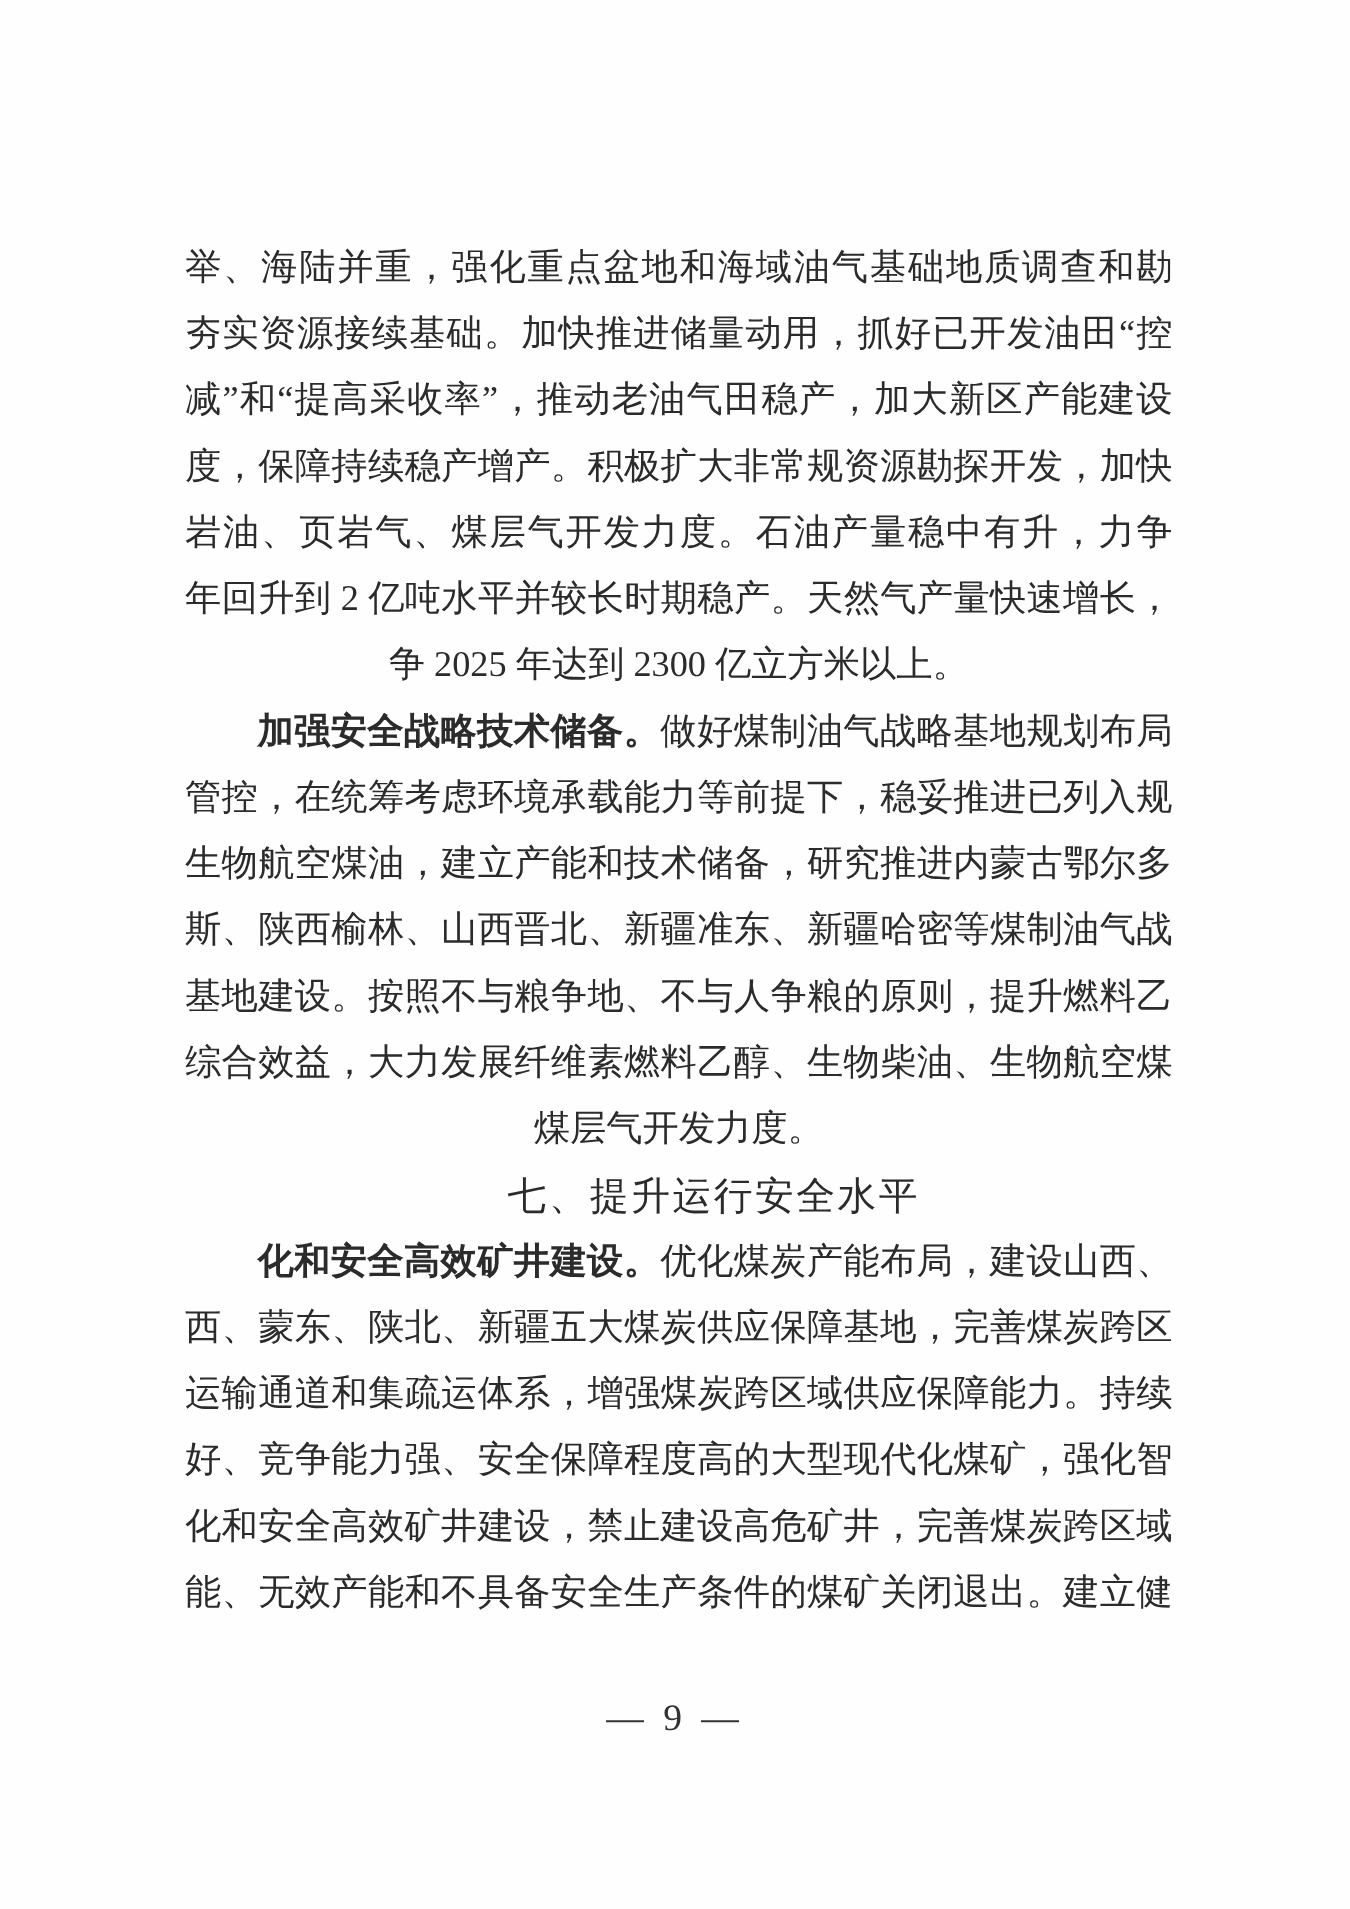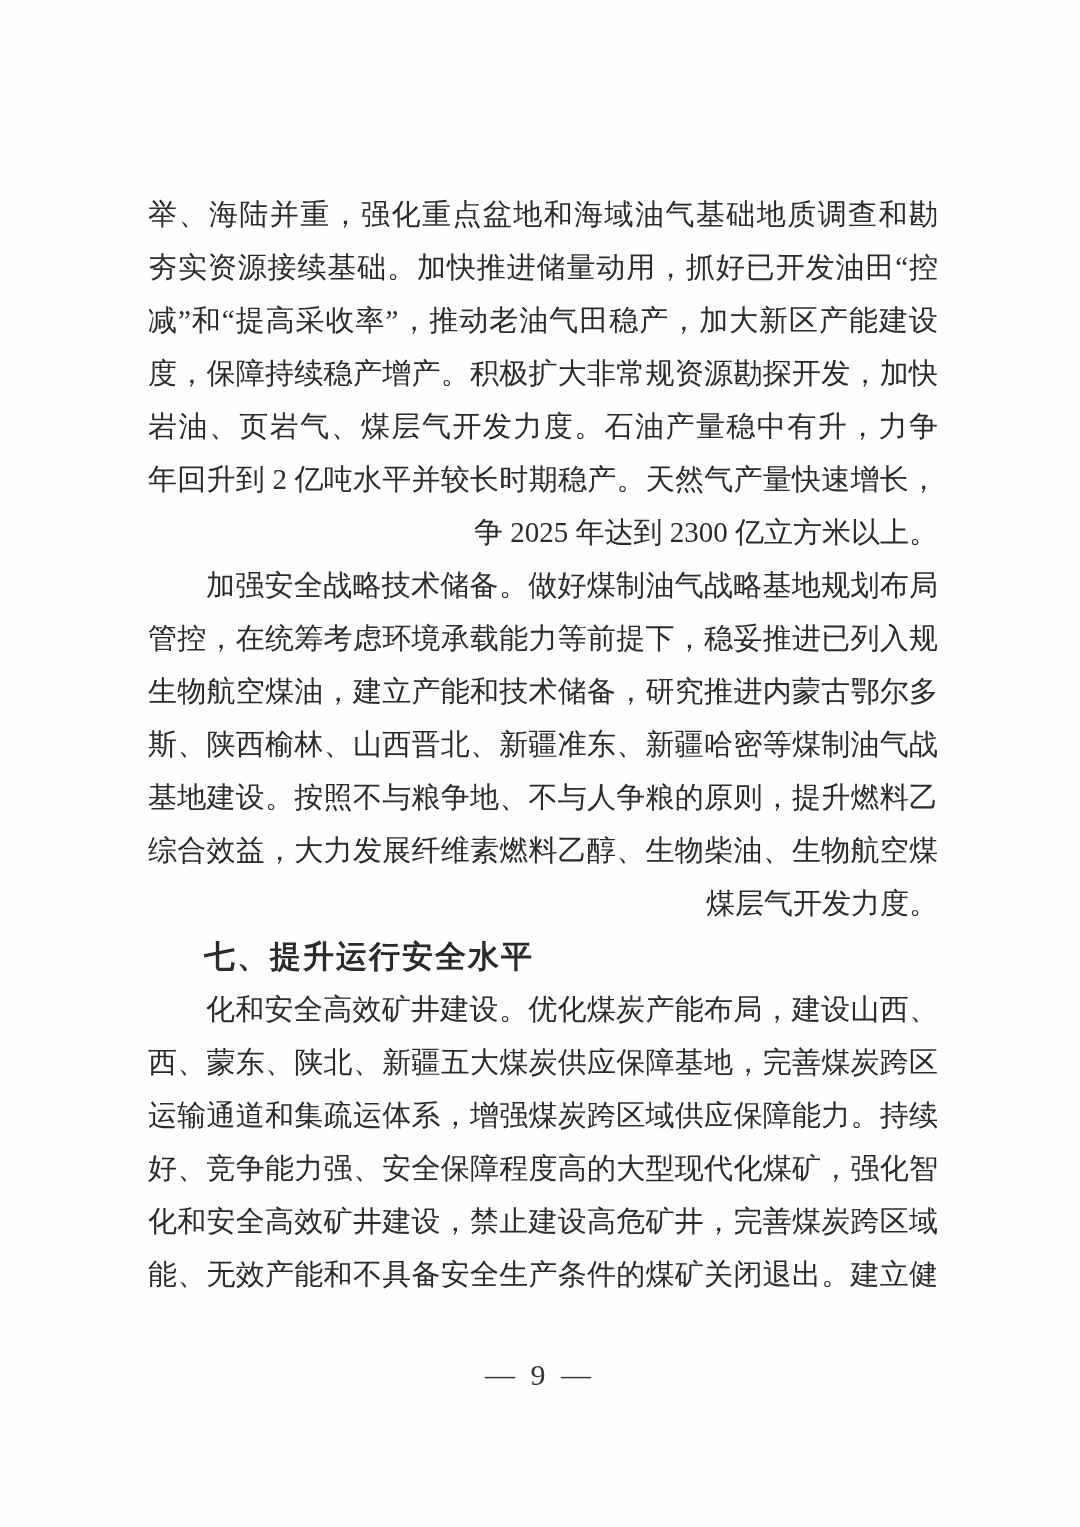--- a/index.html
+++ b/index.html
@@ -30,37 +30,38 @@
     text-align: left;
   }
   
   .fill {
     text-align: justify;
     text-align-last: justify;
     text-justify: inter-character;
   }
   
   .end {
-    text-align: right;
+    text-align: center;
   }
   
   .indent {
     padding-left: 58px;
   }
   
   .lead {
-    font-weight: 400;
+    font-weight: 700;
   }
   
   .heading {
     font-family: "Liberation Sans", "DejaVu Sans", sans-serif;
-    font-weight: 700;
+    font-weight: 400;
     font-size: 31px;
     padding-left: 56px;
     letter-spacing: 2px;
+    text-align: center;
   }
   .footer {
     position: absolute;
     left: 0;
     top: 1357px;
     width: 1080px;
     height: 36px;
     line-height: 36px;
     text-align: center;
     font-size: 30px;

